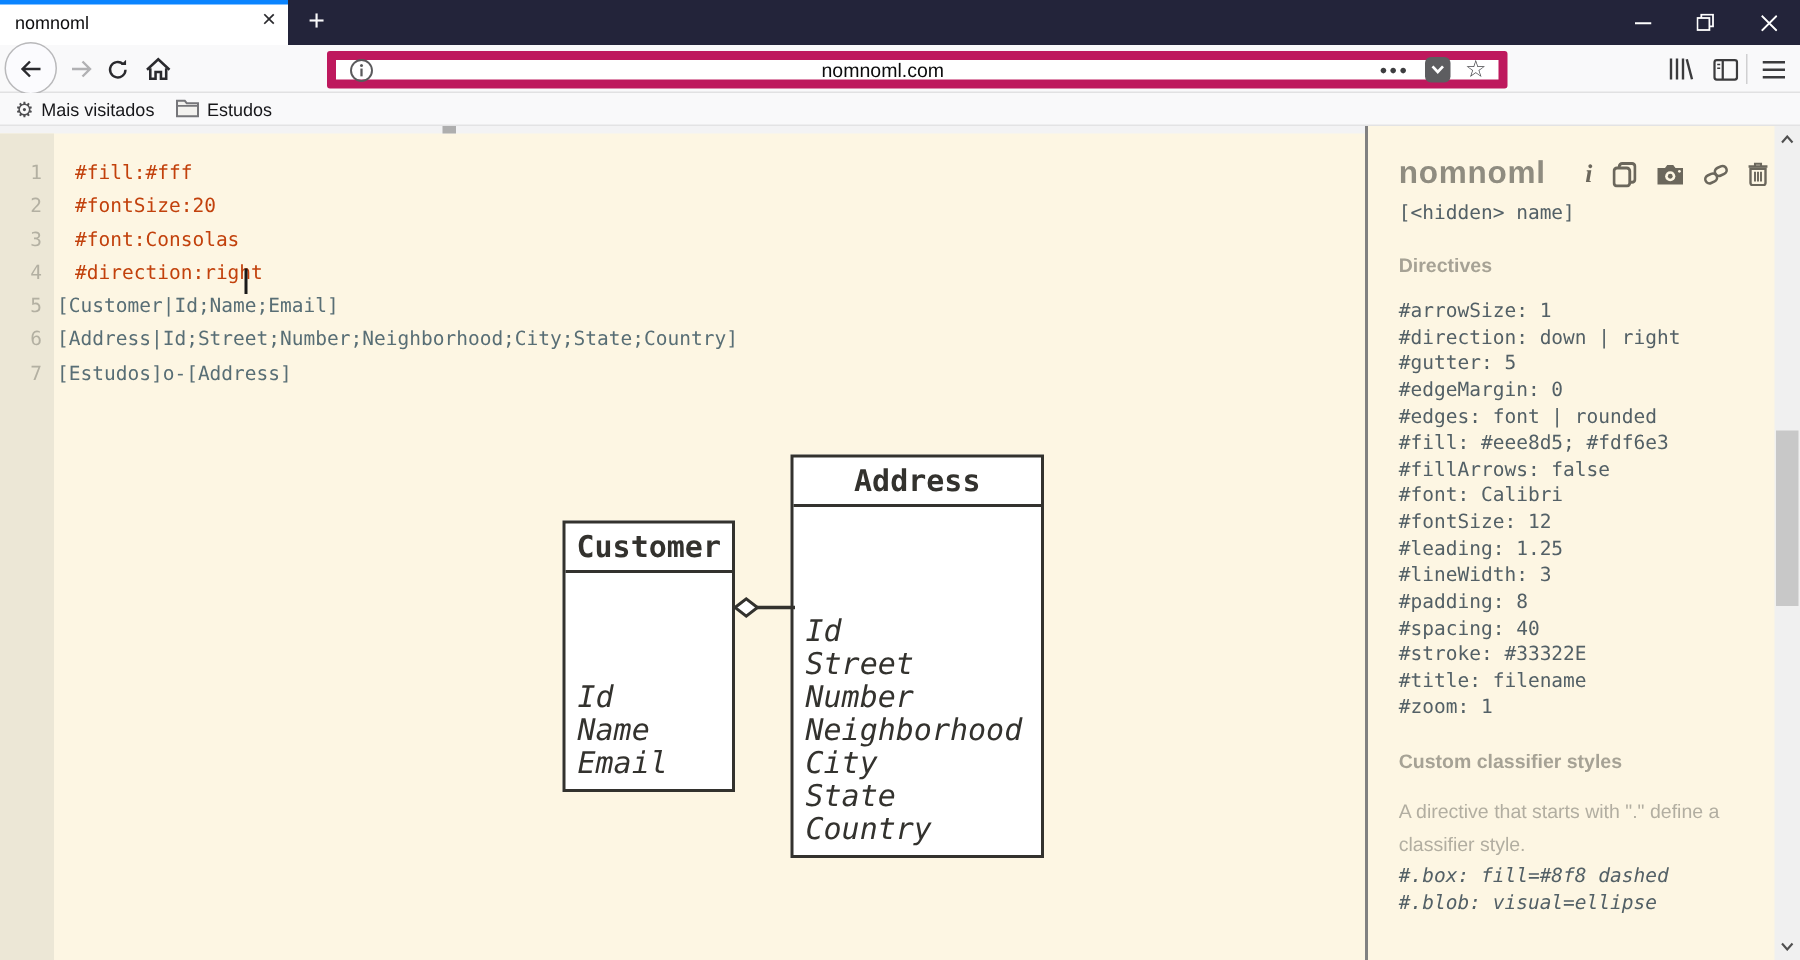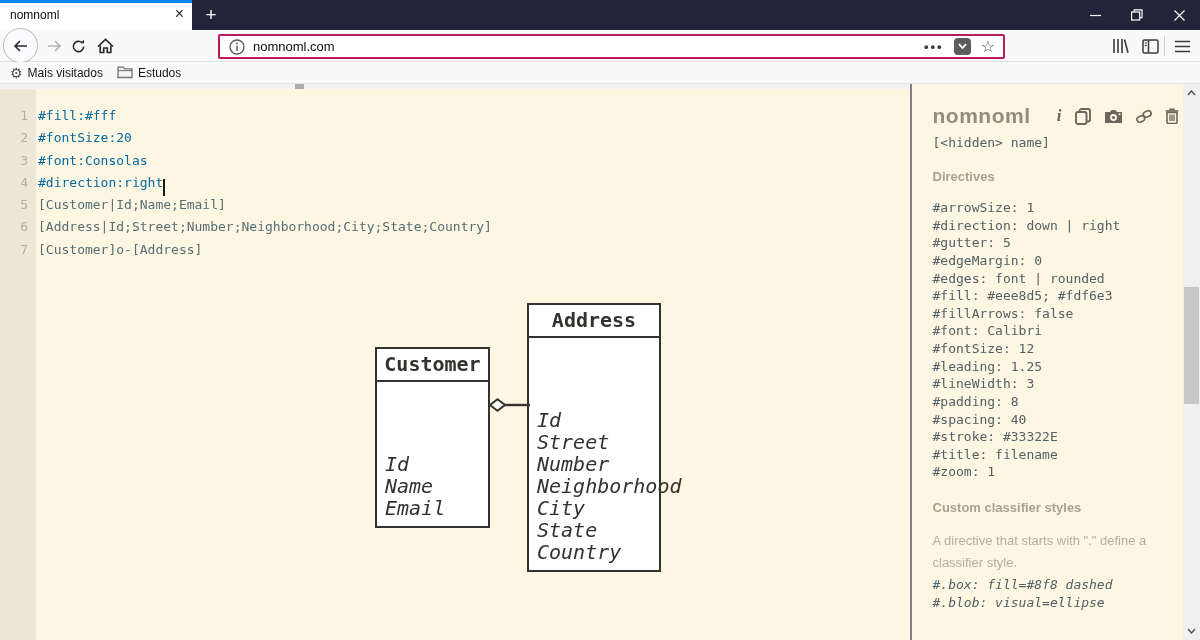--- a/index.html
+++ b/index.html
@@ -14,21 +14,21 @@
   .tab-title { position:absolute; left:10px; top:8px; font-size:12px; color:#0c0c0d; }
   .tab-close { position:absolute; right:8px; top:4px; font-size:16px; color:#2a2a2e; cursor:default; line-height:20px; }
   .newtab { position:absolute; left:198px; top:2px; width:26px; height:26px; color:#f9f9fa; font-size:19px; text-align:center; line-height:26px; font-weight:300; }
   .win-controls { position:absolute; right:0; top:0; height:30px; display:flex; }
   .wc { width:42px; height:30px; display:flex; align-items:center; justify-content:center; color:#fff; }
 
   
   .navbar { position:absolute; left:0; top:30px; width:1200px; height:32px; background:#f9f9fa; border-bottom:1px solid #e1e1e2; }
   .nav-ic { position:absolute; top:0; height:32px; display:flex; align-items:center; justify-content:center; }
   .backbtn { position:absolute; left:3px; top:-2px; width:35px; height:35px; border-radius:50%; border:1px solid #b9b9bb; background:#fbfbfe; display:flex; align-items:center; justify-content:center; }
-  .urlbar { position:absolute; left:218px; top:4px; width:787px; height:25px; background:#ffffff; border:2px solid #be185d; border-radius:2px; display:flex; align-items:center; }
+  .urlbar { position:absolute; left:218px; top:4px; width:787px; height:25px; background:#ffffff; border:6px solid #be185d; border-radius:2px; display:flex; align-items:center;text-align:center; }
   .url-text { font-size:13px; color:#0c0c0d; margin-left:8px; flex:1; }
   .urlbar .dots { letter-spacing:2px; font-size:13px; font-weight:bold; color:#3d3d3f; margin-right:10px; }
   .pocket { width:17px; height:17px; border-radius:4px; background:#5d5d60; margin-right:10px; display:flex; align-items:center; justify-content:center; }
   .star { font-size:16px; color:#46464a; margin-right:8px; line-height:17px; }
   .vsep { position:absolute; left:1164px; top:6px; width:1px; height:20px; background:#d0d0d1; }
 
   
   .bookmarks { position:absolute; left:0; top:62px; width:1200px; height:22px; background:#f9f9fa; border-bottom:1px solid #e3e3e4; display:flex; align-items:center; }
   .bm { display:flex; align-items:center; margin-left:10px; font-size:12px; color:#17171a; gap:5px; }
   .gear-glyph { font-size:14px; color:#4f4f52; line-height:14px; }
@@ -38,30 +38,30 @@
   .topstrip { position:absolute; left:0; top:0; width:910px; height:5px; background:#f3f3f4; }
   .strip-handle { position:absolute; left:295px; top:0; width:9px; height:5px; background:#aeaeae; }
 
   
   .gutter { position:absolute; left:0; top:5px; width:36px; height:551px; background:#ece7d6; }
   .gutter-nums { padding-top:16px; }
   .gutter-nums .gl { height:22.3px; line-height:22.3px; text-align:right; padding-right:8px;
       font-family:"DejaVu Sans Mono", monospace; font-size:13px; color:#b3b0a2; }
   .code { position:absolute; left:38px; top:5px; padding-top:16px; }
   .code .cl { height:22.3px; line-height:22.3px; font-family:"DejaVu Sans Mono", monospace; font-size:13px; white-space:pre; }
-  .code .directive { color:#0369a1; }
+  .code .directive { color:#c2410c;margin-left:12px; }
   .code .plain { color:#586e75; }
   .caret { position:absolute; left:163px; top:95px; width:1.5px; height:17px; background:#1a1a1a; }
 
   
   .uml { position:absolute; background:#ffffff; border:2.5px solid #33322e; font-family:"DejaVu Sans Mono", monospace; color:#33322e; }
   .uml .t { font-weight:bold; font-size:20px; text-align:center; border-bottom:2.5px solid #33322e; padding:3px 4px 4px; }
   .uml .b { font-size:20px; line-height:22px; padding:5px 8px 7px; white-space:pre;font-style:italic; }
   .box-customer { left:375px; top:263px; width:115px; }
-  .box-address { left:527px; top:219px; width:134px; }
+  .box-address { left:527px; top:219px; width:169px; }
   .connector { position:absolute; left:489px; top:310px; }
 
   
   .vdivider { position:absolute; left:910px; top:0; width:1.5px; height:556px; background:#818181; }
   .sidebar { position:absolute; left:911.5px; top:0; width:271px; height:556px; background:#fdf6e3; padding-left:21px; overflow:hidden; }
   .sb-titlerow { margin-top:17px; height:30px; display:flex; align-items:center; width:248px; }
   .sb-title { font-size:21px; font-weight:bold; color:#8f8c80; letter-spacing:0.5px; }
   .sb-icons { margin-left:auto; display:flex; align-items:center; gap:13px; padding-right:2px; }
   .sb-icons .ic { color:#6b675c; display:flex; align-items:center; }
   .info-i { font-family:"Liberation Serif", serif; font-style:italic; font-weight:bold; font-size:17px; color:#6b675c; }
@@ -205,21 +205,21 @@
     </div>
 
     <div class="code">
 
     <div class="cl"><span class="directive">#fill:#fff</span></div>
         <div class="cl"><span class="directive">#fontSize:20</span></div>
         <div class="cl"><span class="directive">#font:Consolas</span></div>
         <div class="cl"><span class="directive">#direction:right</span></div>
         <div class="cl"><span class="plain">[Customer|Id;Name;Email]</span></div>
         <div class="cl"><span class="plain">[Address|Id;Street;Number;Neighborhood;City;State;Country]</span></div>
-        <div class="cl"><span class="plain">[Customer]o-[Address]</span></div>
+        <div class="cl"><span class="plain">[Estudos]o-[Address]</span></div>
       </div>
     <div class="caret"></div>
 
     <div class="uml box-customer">
       <div class="t">Customer</div>
       <div class="b">
         
       <div>Id</div><div>Name</div><div>Email</div></div>
     </div>
 

